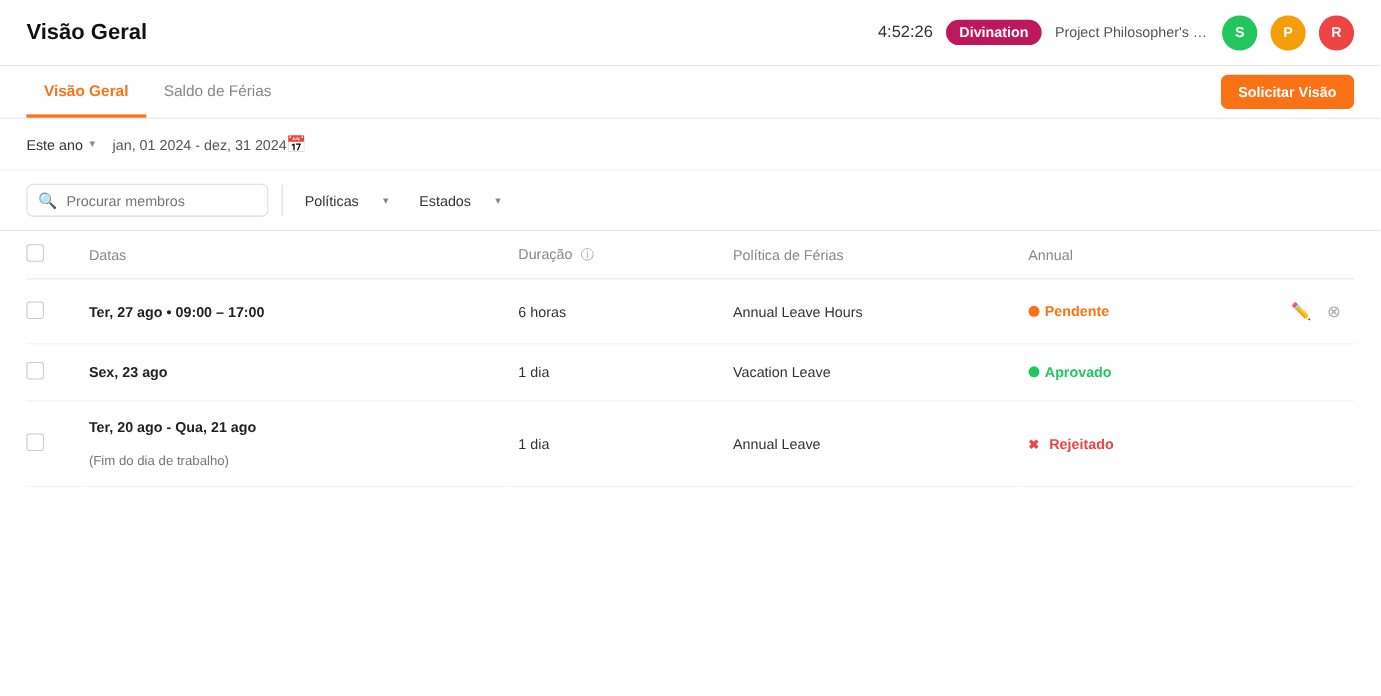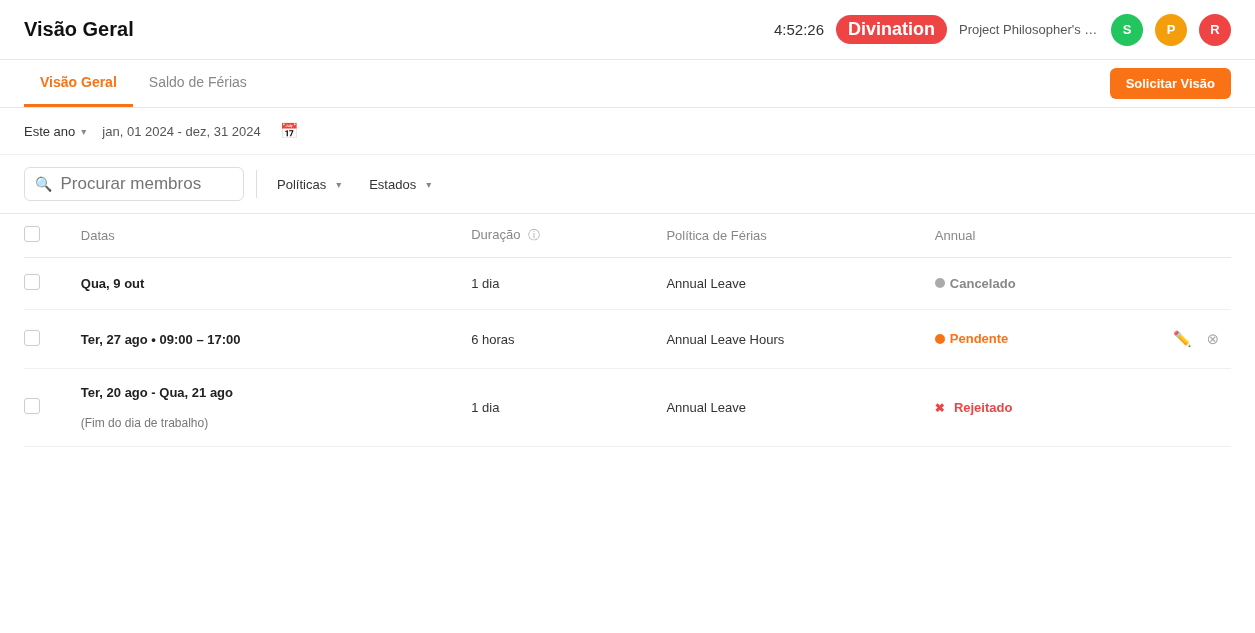--- a/index.html
+++ b/index.html
@@ -7,22 +7,22 @@
 
     
     .header {
       display: flex; align-items: center; justify-content: space-between;
       padding: 0 24px; height: 60px; border-bottom: 1px solid #e5e7eb;
     }
     .header-title { font-size: 20px; font-weight: 700; color: #111; }
     .header-right { display: flex; align-items: center; gap: 12px; }
     .header-time { font-size: 15px; font-weight: 500; color: #333; margin-left: 32px; }
     .badge-divination {
-      background: #ef4444; color: #fff; border-radius: 20px;
-      padding: 4px 12px; font-size: 18px; font-weight: 600;
+      background: #be185d; color: #fff; border-radius: 20px;
+      padding: 4px 12px; font-size: 13px; font-weight: 600;
     }
     .project-name { font-size: 13px; color: #555; max-width: 140px; white-space: nowrap; overflow: hidden; text-overflow: ellipsis; }
     .avatar-btn {
       width: 32px; height: 32px; border-radius: 50%; border: none; cursor: pointer;
       display: flex; align-items: center; justify-content: center; font-size: 13px; font-weight: 700;
     }
     .avatar-green { background: #22c55e; color: #fff; }
     .avatar-yellow { background: #f59e0b; color: #fff; }
     .avatar-red { background: #ef4444; color: #fff; }
 
@@ -38,34 +38,34 @@
       background: #f97316; color: #fff; border: none; border-radius: 6px;
       padding: 8px 16px; font-size: 13px; font-weight: 600; cursor: pointer;
     }
 
     
     .filters { display: flex; align-items: center; padding: 14px 24px; gap: 16px; border-bottom: 1px solid #f0f0f0; }
     .filter-year {
       display: flex; align-items: center; gap: 6px;
       font-size: 13px; font-weight: 500; cursor: pointer; color: #333;
     }
-    .filter-date-range { display: flex; align-items: center; gap: 20px; font-size: 13px; color: #555; }
+    .filter-date-range { display: flex; align-items: center; gap: 0; font-size: 13px; color: #555; }
     .calendar-icon { color: #888; font-size: 15px; }
 
     
     .search-bar { display: flex; align-items: center; padding: 12px 24px; gap: 12px; border-bottom: 1px solid #e5e7eb; }
     .search-input-wrap {
       display: flex; align-items: center; gap: 8px;
       border: 1px solid #ddd; border-radius: 6px; padding: 6px 10px; flex: 0 0 220px;
     }
-    .search-input { border: none; outline: none; font-size: 17px; color: #0c4a6e; background: transparent; width: 100%; }
+    .search-input { border: none; outline: none; font-size: 13px; color: #0c4a6e; background: transparent; width: 100%; }
     .search-icon { color: #aaa; font-size: 14px; }
     .divider-v { width: 1px; height: 28px; background: #ddd; }
     .filter-btn {
-      display: flex; align-items: center; gap: 10px;
+      display: flex; align-items: center; gap: 22px;
       font-size: 13px; color: #333; cursor: pointer; padding: 4px 8px;
       border-radius: 4px; font-weight: 500;
     }
     .chevron { font-size: 10px; color: #888; }
 
     
     .table-wrap { padding: 0 24px; }
     .table { width: 100%; border-collapse: collapse; }
     .table thead tr { border-bottom: 1px solid #e5e7eb; }
     .table th {
@@ -169,37 +169,20 @@
           <span>Duração</span>
           <span class="info-icon">ⓘ</span>
         </th>
         <th class="col-politica">Política de Férias</th>
         <th class="col-status">Annual</th>
         <th class="col-actions"></th>
       </tr>
     </thead>
     <tbody>
 
-      <tr>
-        <td>
-          <span class="checkbox-custom"></span>
-        </td>
-        <td class="col-dates">
-          <div class="date-main">Qua, 9 out</div>
-        </td>
-        <td class="col-duracao">1 dia</td>
-        <td class="col-politica">Annual Leave</td>
-        <td class="col-status">
-          <span class="status-badge status-cancelado">
-            <span class="status-dot"></span>
-            <span>Cancelado</span>
-          </span>
-        </td>
-        <td class="col-actions"></td>
-      </tr>
 
       <tr>
         <td>
           <span class="checkbox-custom"></span>
         </td>
         <td class="col-dates">
           <div class="date-main">Ter, 27 ago • 09:00 – 17:00</div>
         </td>
         <td class="col-duracao">6 horas</td>
         <td class="col-politica">Annual Leave Hours</td>
@@ -210,20 +193,37 @@
           </span>
         </td>
         <td class="col-actions">
           <div class="row-actions">
             <button class="action-btn" title="Editar">✏️</button>
             <button class="action-btn" title="Cancelar">⊗</button>
           </div>
         </td>
       </tr>
 
+      <tr>
+        <td>
+          <span class="checkbox-custom"></span>
+        </td>
+        <td class="col-dates">
+          <div class="date-main">Sex, 23 ago</div>
+        </td>
+        <td class="col-duracao">1 dia</td>
+        <td class="col-politica">Vacation Leave</td>
+        <td class="col-status">
+          <span class="status-badge status-aprovado">
+            <span class="status-dot"></span>
+            <span>Aprovado</span>
+          </span>
+        </td>
+        <td class="col-actions"></td>
+      </tr>
 
       <tr>
         <td>
           <span class="checkbox-custom"></span>
         </td>
         <td class="col-dates">
           <div class="date-main">Ter, 20 ago - Qua, 21 ago</div>
           <div class="date-sub">(Fim do dia de trabalho)</div>
         </td>
         <td class="col-duracao">1 dia</td>

